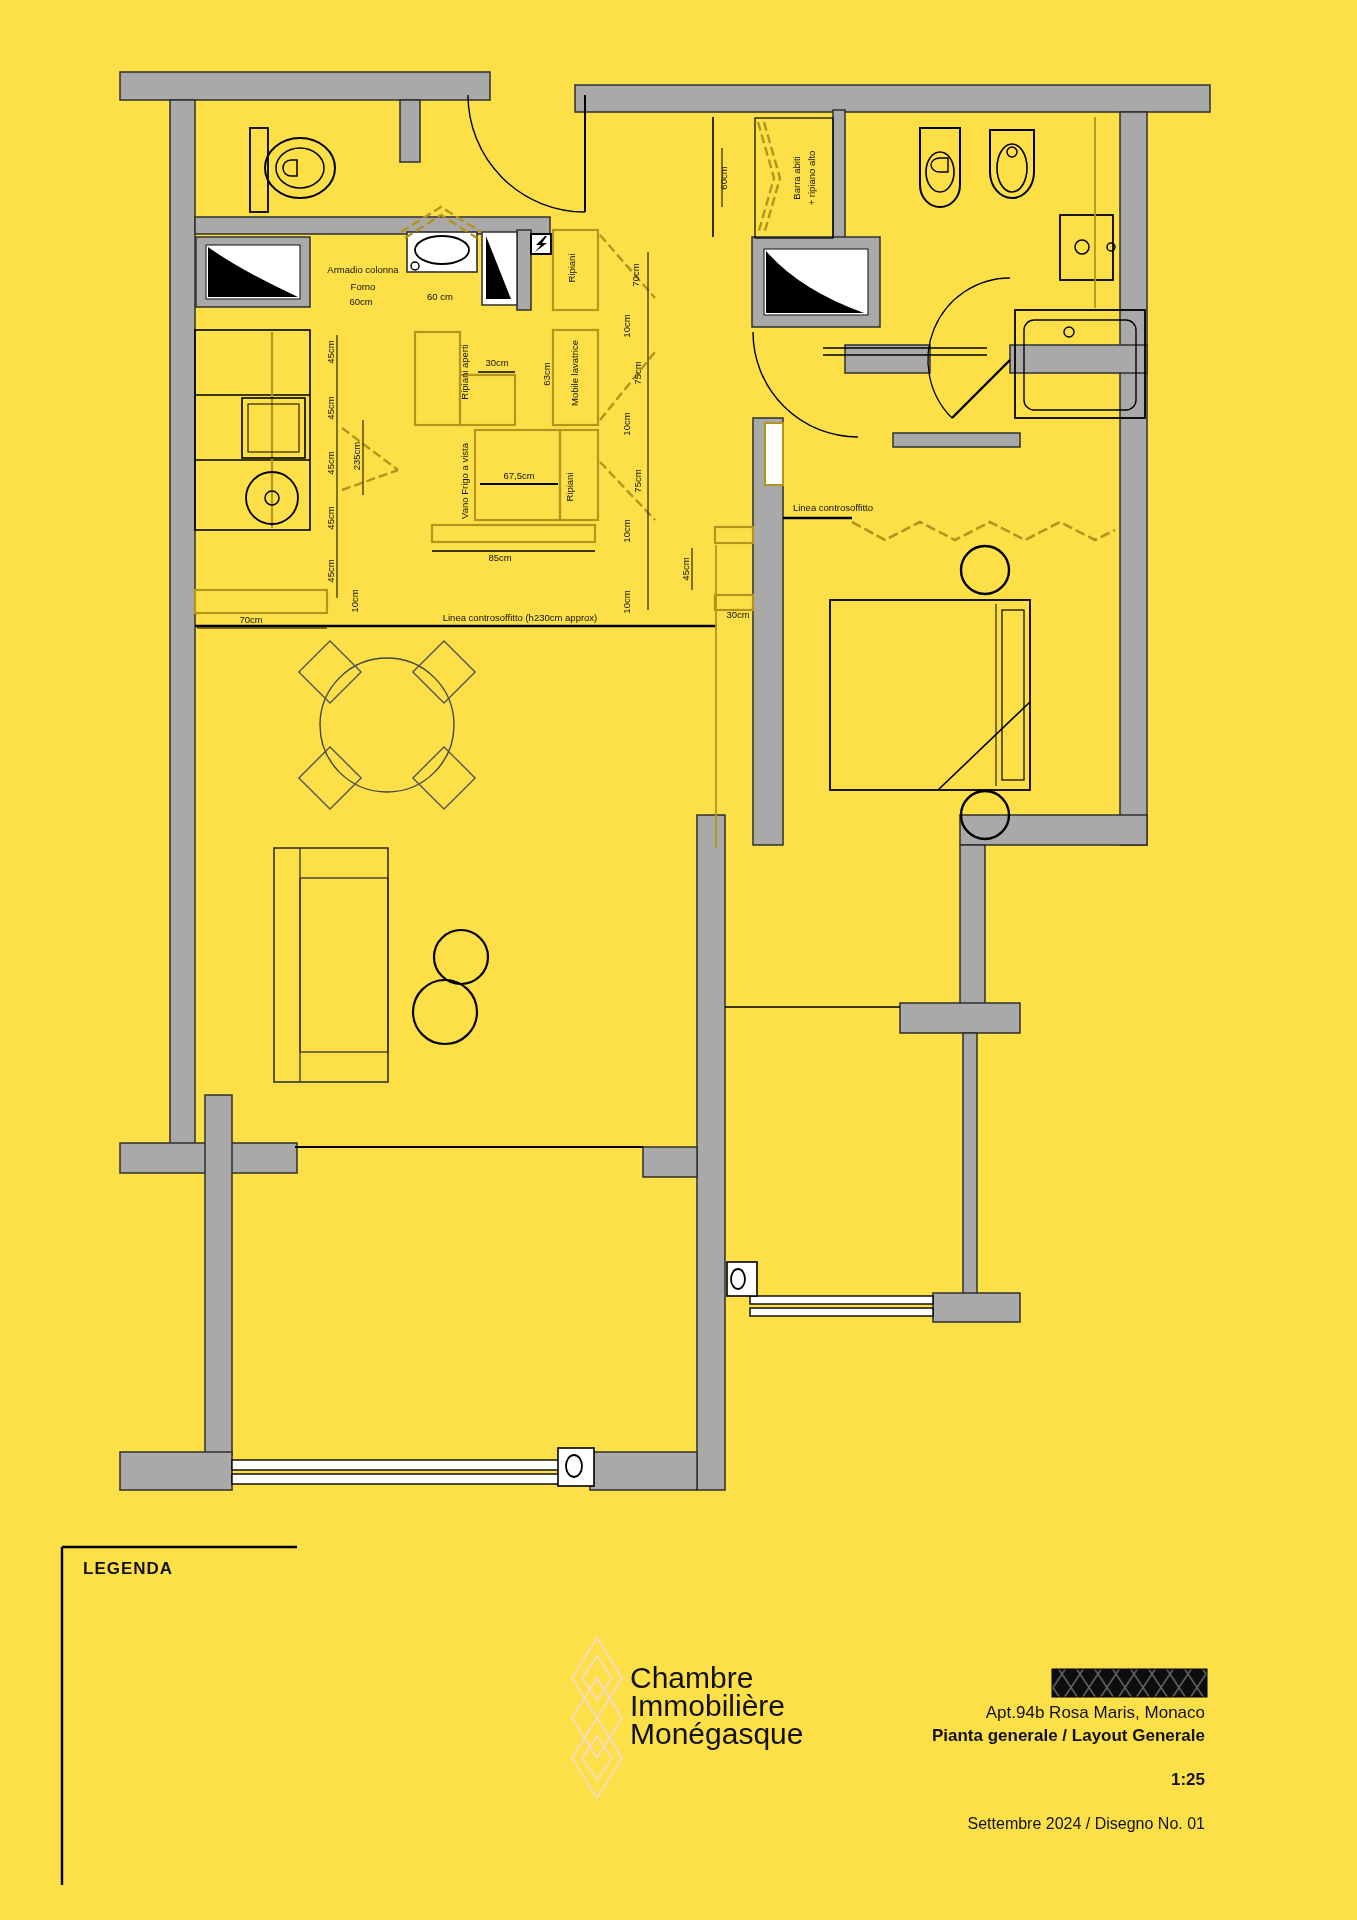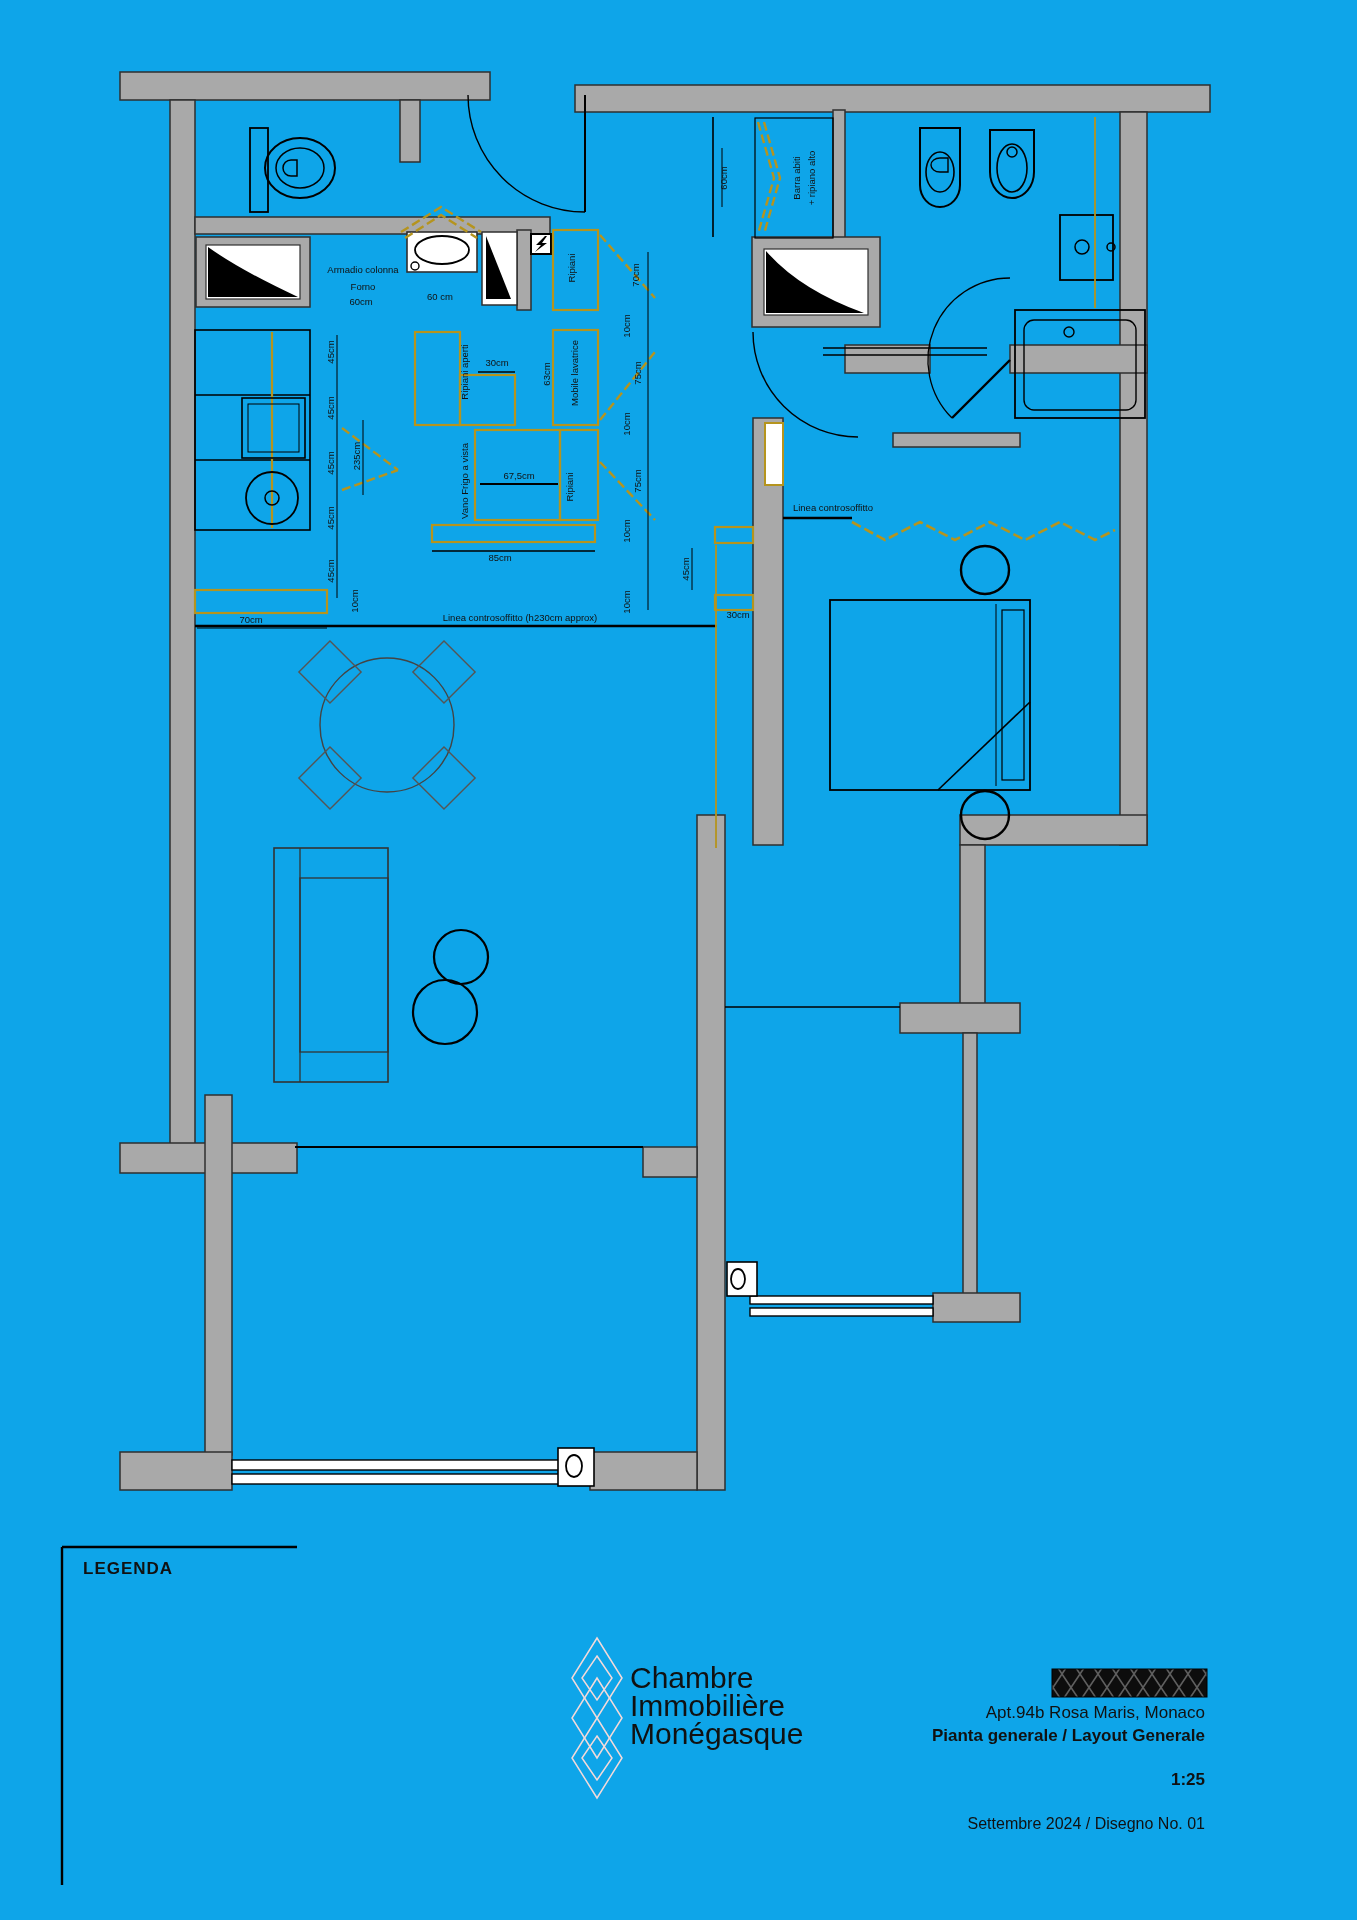--- a/index.html
+++ b/index.html
@@ -1,16 +1,16 @@
 <!DOCTYPE html>
 <html><head>
 <meta charset="utf-8">
 <style>
   html,body{margin:0;padding:0;background:#e8e8e8;}
-  .page{position:relative;width:1357px;height:1920px;background:#0ea5e9;margin:0 auto;
+  .page{position:relative;width:1357px;height:1920px;background:#fde047;margin:0 auto;
         font-family:"Liberation Sans",sans-serif;overflow:hidden;}
   svg{position:absolute;left:0;top:0;}
   svg text{font-family:"Liberation Sans",sans-serif;fill:#111;}
 </style>
 </head>
 <body>
 
 <div class="page">
 <svg width="1357" height="1920" viewBox="0 0 1357 1920" xmlns="http://www.w3.org/2000/svg">
   <defs>

